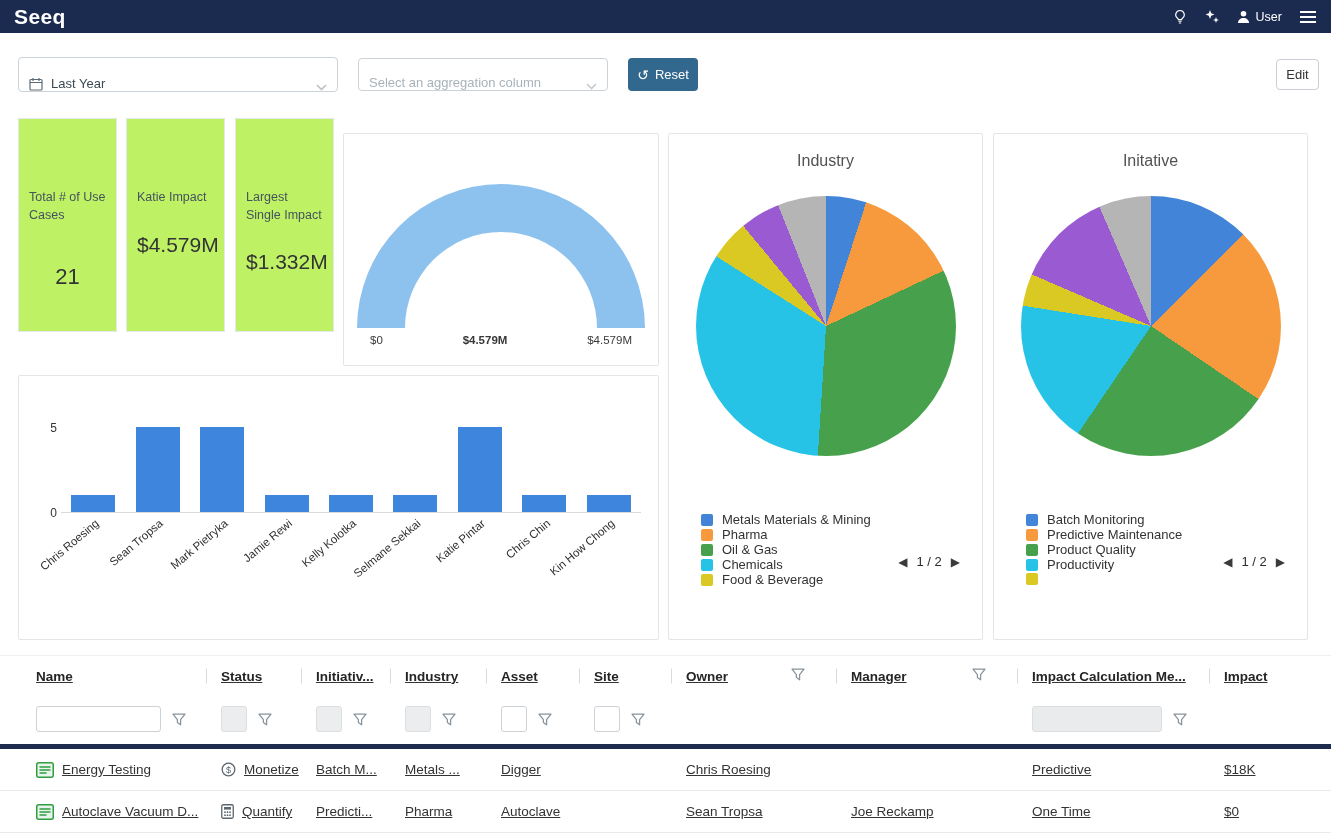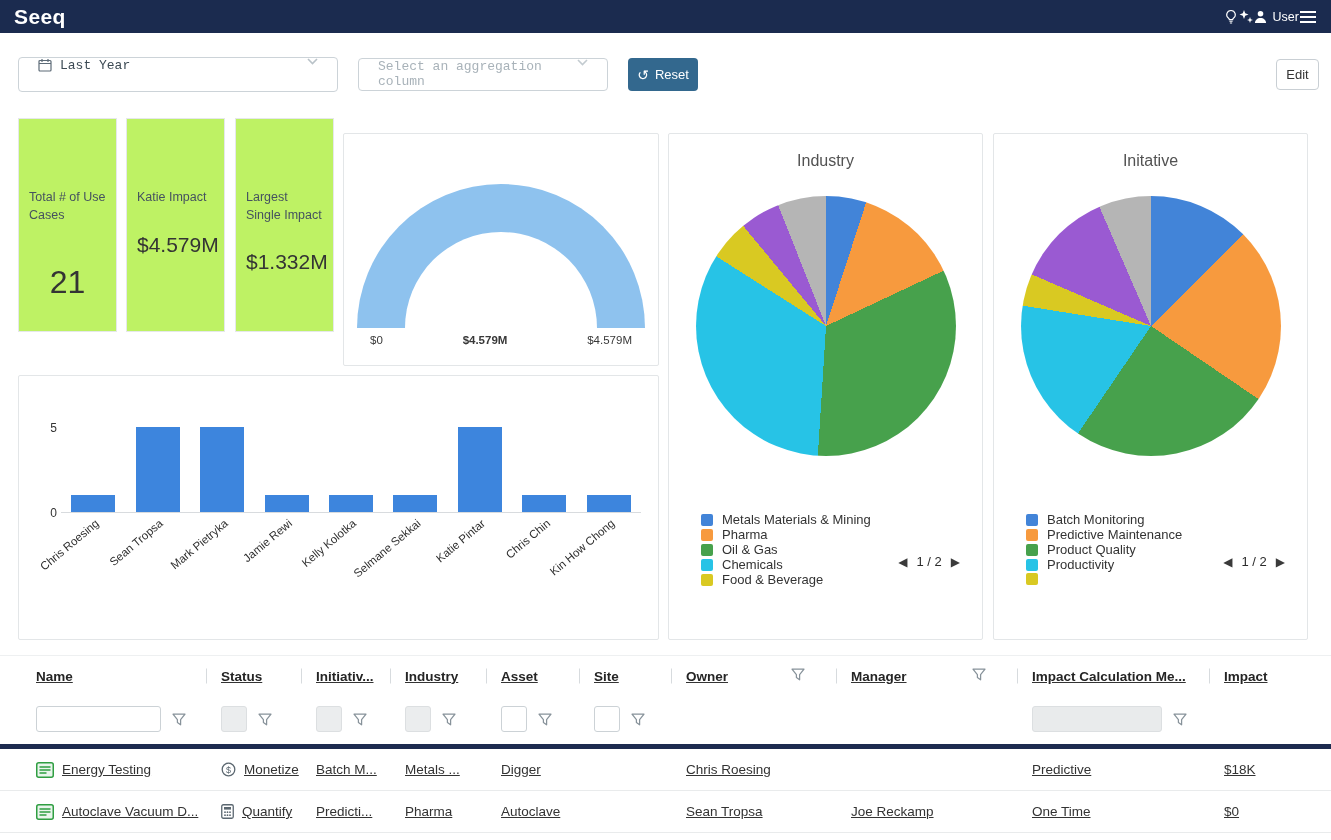--- a/index.html
+++ b/index.html
@@ -2,40 +2,40 @@
 <html><head>
 <meta charset="utf-8">
 <style>
   *{box-sizing:border-box;margin:0;padding:0;}
   html,body{width:1331px;height:840px;}
   body{font-family:"Liberation Sans",sans-serif;background:#fff;position:relative;overflow:hidden;font-size:13px;color:#333;}
 
   
   .topbar{position:absolute;left:0;top:0;width:1331px;height:33px;background:#1b2b4f;display:flex;align-items:center;justify-content:space-between;padding:0 14px;}
   .logo{color:#fff;font-size:21px;font-weight:700;letter-spacing:.4px;cursor:pointer;}
-  .top-icons{display:flex;align-items:center;}
+  .top-icons{display:flex;align-items:center;gap:17px;}
   .icon-btn{display:flex;align-items:center;gap:6px;cursor:pointer;}
   .user-label{font-size:12.5px;color:#fff;}
 
   
-  .select{position:absolute;display:flex;align-items:flex-start;gap:8px;border:1px solid #ccd3d8;border-radius:4px;background:#fff;font-size:13px;color:#3c4a54;padding:0 19px;cursor:pointer;font-family:Liberation Mono, monospace;}
+  .select{position:absolute;display:flex;align-items:flex-end;gap:8px;border:1px solid #ccd3d8;border-radius:4px;background:#fff;font-size:13px;color:#3c4a54;padding:0 10px;cursor:pointer;}
   #date-select{left:18px;top:57px;width:320px;height:35px;}
   #agg-select{left:358px;top:58px;width:250px;height:33px;}
   #agg-select .sel-text{color:#a8b2b9;}
   .chevron{margin-left:auto;display:flex;}
   .reset-btn{position:absolute;left:628px;top:58px;width:70px;height:33px;background:#33688e;color:#fff;border:none;border-radius:4px;font-size:13px;font-family:inherit;display:flex;align-items:center;justify-content:center;gap:6px;cursor:pointer;}
   .reset-ic{font-size:14px;line-height:1;}
   .edit-btn{position:absolute;left:1276px;top:59px;width:43px;height:31px;background:#fff;border:1px solid #c9cfd4;border-radius:4px;font-size:13px;font-family:inherit;color:#333;cursor:pointer;}
 
   
   .kpi{position:absolute;top:118px;width:99px;height:214px;background:#bef264;border:1px solid #e5e8ea;padding:70px 10px 0;}
   #kpi-0{left:18px;} #kpi-1{left:126px;} #kpi-2{left:235px;}
   .kpi-label{font-size:12.5px;color:#45525f;line-height:1.4;}
   .kpi-value{margin-top:26px;text-align:center;font-size:21px;color:#343434;}
-  #kpi-0 .kpi-value{font-size:32px;margin-top:40px;}
+  #kpi-0 .kpi-value{font-size:22px;margin-top:40px;}
 
   
   .card{position:absolute;background:#fff;border:1px solid #e3e6e8;border-radius:2px;}
   #gauge-card{left:343px;top:133px;width:316px;height:233px;}
   #industry-card{left:668px;top:133px;width:315px;height:507px;}
   #initiative-card{left:993px;top:133px;width:315px;height:507px;}
   #leaderboard-card{left:18px;top:375px;width:641px;height:265px;}
   .card-title{text-align:center;margin-top:18px;font-size:16px;color:#525252;}
 
   

